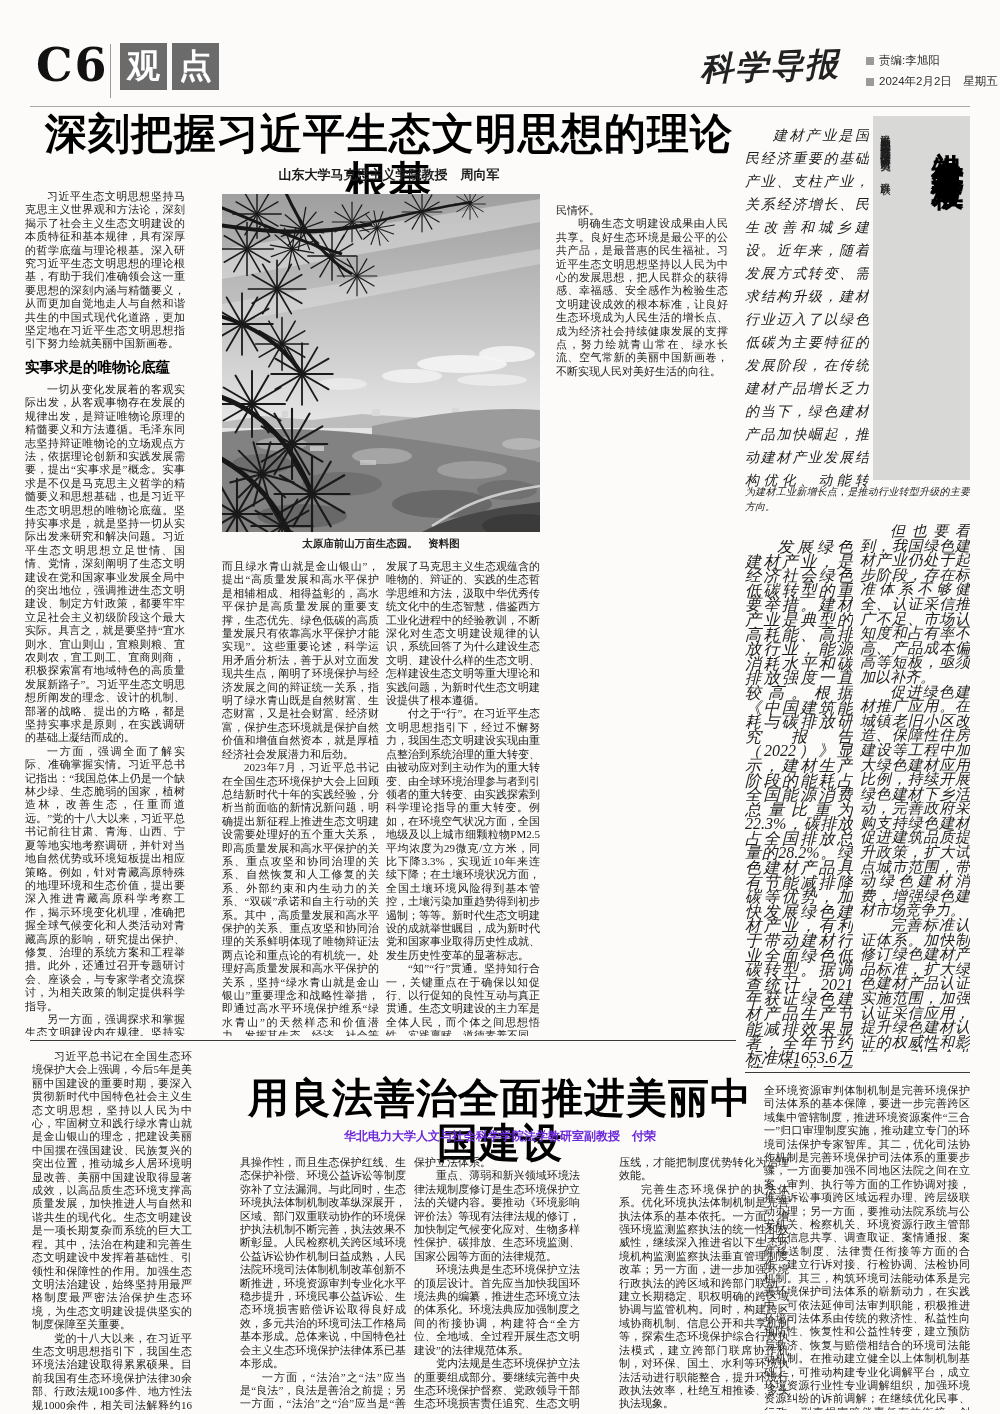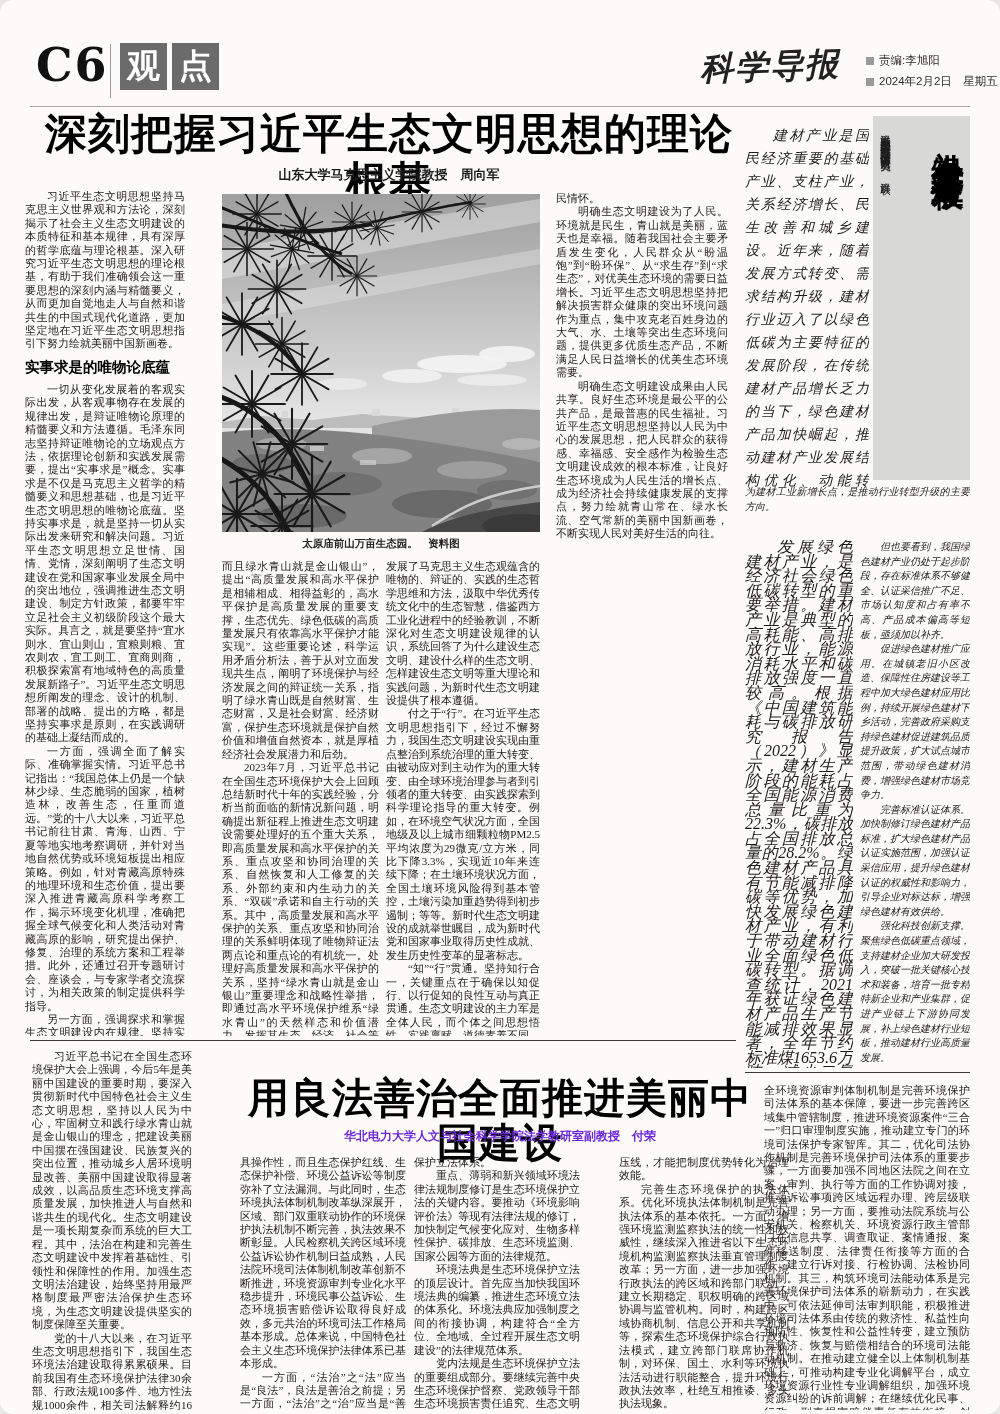--- a/index.html
+++ b/index.html
@@ -1,17 +1,17 @@
 <!DOCTYPE html>
 <html><head>
 <meta charset="utf-8">
 <style>
   html,body{margin:0;padding:0;}
   body{background:#e8e8e6;font-family:"Liberation Serif","DejaVu Serif",serif;}
-  #page{position:relative;width:1000px;height:1414px;margin:0 auto;background:#fcfbf9;color:#1b1b1b;overflow:hidden;border-radius:13px;}
+  #page{position:relative;width:1000px;height:1414px;margin:0 auto;background:#fcfbf9;color:#1b1b1b;overflow:hidden;}
   .rule{position:absolute;background:#b0b0b0;}
   
   .pageno{position:absolute;left:36px;top:38px;font:700 46px "DejaVu Serif",serif;color:#111;letter-spacing:2px;}
   .head-vline{position:absolute;left:110px;top:44px;width:1px;height:54px;background:#9a9a9a;}
   .section-box{position:absolute;left:120px;top:43px;display:flex;gap:5px;}
   .sq{width:47px;height:47px;background:#6b6b6b;color:#fff;display:flex;align-items:center;justify-content:center;
       font:700 33px "Liberation Sans","DejaVu Sans",sans-serif;}
   .masthead{position:absolute;left:700px;top:44px;width:170px;font:700 italic 33px "DejaVu Serif",serif;
       color:#222;transform:rotate(-2deg);letter-spacing:2px;white-space:nowrap;}
   .meta{position:absolute;left:866px;top:50px;font:11.5px "Liberation Sans","DejaVu Sans",sans-serif;color:#2e2e2e;line-height:21px;}
@@ -23,37 +23,37 @@
       font:900 42px/1.15 "Liberation Sans","DejaVu Sans",sans-serif;color:#000;letter-spacing:1px;}
   .main-byline{position:absolute;left:34px;top:166px;width:710px;text-align:center;
       font:700 13px "Liberation Sans","DejaVu Sans",sans-serif;color:#1c1c1c;}
   .col{position:absolute;overflow:hidden;font-size:11px;line-height:13.4px;text-align:justify;color:#1b1b1b;}
   .col p{margin:0;text-indent:2em;}
   .col p.cont{text-indent:0;}
   .col h3{margin:7px 0 6px;font:700 14.5px "Liberation Sans","DejaVu Sans",sans-serif;color:#000;text-indent:0;}
   .c1{left:25px;top:190px;width:160px;height:846px;}
   .c2{left:222px;top:560px;width:157px;height:476px;}
   .c3{left:386px;top:560px;width:154px;height:476px;}
-  .c4{left:556px;top:192px;width:172px;height:846px;}
+  .c4{left:556px;top:204px;width:172px;height:846px;}
   .photo{position:absolute;left:222px;top:194px;width:318px;height:338px;background:#cfcfcf;}
   .caption{position:absolute;left:222px;top:537px;width:318px;text-align:center;
       font:700 10.5px "Liberation Sans","DejaVu Sans",sans-serif;color:#222;}
   
   .kai{font-style:italic;}
   .sb-topcol{left:745px;top:124px;width:124px;height:364px;font-size:14px;line-height:23px;}
   .sb-titleblock{position:absolute;left:873px;top:116px;width:97px;height:364px;background:#d8d8d7;
       display:flex;flex-direction:row;justify-content:space-between;padding:10px 6px;box-sizing:border-box;}
   .sb-byline{writing-mode:vertical-rl;font:400 10.5px "Liberation Sans","DejaVu Sans",sans-serif;
       color:#1d1d1d;letter-spacing:1px;height:100%;}
   .sb-author{margin-top:16px;display:inline-block;}
   .sb-title{writing-mode:vertical-rl;font:700 32px/1 "Liberation Sans","DejaVu Sans",sans-serif;
       color:#000;letter-spacing:3px;height:100%;}
   .sb-wide{left:745px;top:484px;width:225px;height:52px;font-size:10px;line-height:15.2px;}
   .sb-cola{left:745px;top:540px;width:108px;height:528px;font-size:16px;line-height:14.6px;}
-  .sb-colb{left:860px;top:540px;width:110px;height:528px;font-size:10px;line-height:14.6px;}
+  .sb-colb{left:860px;top:524px;width:110px;height:528px;font-size:15px;line-height:14.6px;}
   
   .divider-main{left:30px;top:1040px;width:706px;height:1px;background:#3a3a3a;}
   .divider-right{left:745px;top:1072px;width:225px;height:1px;background:#3a3a3a;}
   .b-head{position:absolute;left:240px;top:1076px;width:520px;text-align:center;
       font:900 41px/1.1 "Liberation Serif","DejaVu Serif",serif;color:#000;letter-spacing:1px;}
   .b-byline{position:absolute;left:240px;top:1128px;width:520px;text-align:center;
       font:700 12px "Liberation Sans","DejaVu Sans",sans-serif;color:#6d28d9;}
   .b1{left:32px;top:1050px;width:160px;height:360px;}
   .b2{left:240px;top:1156px;width:166px;height:254px;}
   .b3{left:414px;top:1156px;width:166px;height:254px;}
@@ -184,21 +184,20 @@
       <p class="cont">而且绿水青山就是金山银山”，提出“高质量发展和高水平保护是相辅相成、相得益彰的，高水平保护是高质量发展的重要支撑，生态优先、绿色低碳的高质量发展只有依靠高水平保护才能实现”。这些重要论述，科学运用矛盾分析法，善于从对立面发现共生点，阐明了环境保护与经济发展之间的辩证统一关系，指明了绿水青山既是自然财富、生态财富，又是社会财富、经济财富，保护生态环境就是保护自然价值和增值自然资本，就是厚植经济社会发展潜力和后劲。</p>
       <p>2023年7月，习近平总书记在全国生态环境保护大会上回顾总结新时代十年的实践经验，分析当前面临的新情况新问题，明确提出新征程上推进生态文明建设需要处理好的五个重大关系，即高质量发展和高水平保护的关系、重点攻坚和协同治理的关系、自然恢复和人工修复的关系、外部约束和内生动力的关系、“双碳”承诺和自主行动的关系。其中，高质量发展和高水平保护的关系、重点攻坚和协同治理的关系鲜明体现了唯物辩证法两点论和重点论的有机统一。处理好高质量发展和高水平保护的关系，坚持“绿水青山就是金山银山”重要理念和战略性举措，即通过高水平环境保护维系“绿水青山”的天然样态和价值潜力，发挥其生态、经济、社会等方面效能，铸就经济社会高质量发展的新动能、新优势。处理好重点攻坚和协同治理的关系，就是要树牢系统观念，抓住生态文明建设的主要矛盾和矛盾的主要方面，从系统工程和全局视角出发探索新的治理之道，整体施策、多措并举，全方位、全地域、全过程开展生态文明建设。</p>
     </div>
   <div class="col c3">
       <p class="cont">发展了马克思主义生态观蕴含的唯物的、辩证的、实践的生态哲学思维和方法，汲取中华优秀传统文化中的生态智慧，借鉴西方工业化进程中的经验教训，不断深化对生态文明建设规律的认识，系统回答了为什么建设生态文明、建设什么样的生态文明、怎样建设生态文明等重大理论和实践问题，为新时代生态文明建设提供了根本遵循。</p>
       <p>付之于“行”。在习近平生态文明思想指引下，经过不懈努力，我国生态文明建设实现由重点整治到系统治理的重大转变、由被动应对到主动作为的重大转变、由全球环境治理参与者到引领者的重大转变、由实践探索到科学理论指导的重大转变。例如，在环境空气状况方面，全国地级及以上城市细颗粒物PM2.5平均浓度为29微克/立方米，同比下降3.3%，实现近10年来连续下降；在土壤环境状况方面，全国土壤环境风险得到基本管控，土壤污染加重趋势得到初步遏制；等等。新时代生态文明建设的成就举世瞩目，成为新时代党和国家事业取得历史性成就、发生历史性变革的显著标志。</p>
       <p>“知”“行”贯通。坚持知行合一，关键重点在于确保以知促行、以行促知的良性互动与真正贯通。生态文明建设的主力军是全体人民，而个体之间思想悟性、实践禀赋、道德素养不同，对思想理念的理解和把握存在或深或浅、或强或弱的差异。习近平生态文明思想特别强调生态文明理论教育和生态文明制度机制在开展环境治理工作中的重要作用，通过加强思想观念层面的绿色教育、积极弘扬社会主义生态文明观以及强化制度机制层面的刚性设计、密织最严格最严密的法治体系网，确保思想上的真“知”与实践中的真“行”逻辑融通、契合统一。</p>
     </div>
   <div class="col c4">
       <p class="cont">民情怀。</p>
-      <p>明确生态文明建设为了人民。环境就是民生，青山就是美丽，蓝天也是幸福。随着我国社会主要矛盾发生变化，人民群众从“盼温饱”到“盼环保”、从“求生存”到“求生态”，对优美生态环境的需要日益增长。习近平生态文明思想坚持把解决损害群众健康的突出环境问题作为重点，集中攻克老百姓身边的大气、水、土壤等突出生态环境问题，提供更多优质生态产品，不断满足人民日益增长的优美生态环境需要。</p>
       <p>明确生态文明建设成果由人民共享。良好生态环境是最公平的公共产品，是最普惠的民生福祉。习近平生态文明思想坚持以人民为中心的发展思想，把人民群众的获得感、幸福感、安全感作为检验生态文明建设成效的根本标准，让良好生态环境成为人民生活的增长点、成为经济社会持续健康发展的支撑点，努力绘就青山常在、绿水长流、空气常新的美丽中国新画卷，不断实现人民对美好生活的向往。</p>
     </div>
 
   <div class="col kai sb-topcol">
       <p>建材产业是国民经济重要的基础产业、支柱产业，关系经济增长、民生改善和城乡建设。近年来，随着发展方式转变、需求结构升级，建材行业迈入了以绿色低碳为主要特征的发展阶段，在传统建材产品增长乏力的当下，绿色建材产品加快崛起，推动建材产业发展结构优化、动能转换、提质增效。近日，工业和信息化部等10部门联合印发《绿色建材产业高质量发展实施方案》，明确了绿色建材产业高质量发展的方向、目标和举措，提升了全产业链的内生力、影响力、增长力、支撑力。</p>
       <p>我国是全球最大的建材生产国和消费国，建立了门类齐全、服务广泛、品种丰富的建材产业体系，产值规模近7万亿元、产品品种7万余种，水泥、平板玻璃、建筑卫生陶瓷、石材和墙体材料等主要产品产量多年来稳居世界第一位。当前，受国内外形势变化、市场需求持续偏弱等因素影响，不少传统建材产品产能过剩，行业营业收入、经济效益下滑。高品质绿色建材产品保持良好增长势头，预计2023年绿色建材营业收入超过2000亿元，同比增长约10%。绿色建材产业已成</p>
     </div>
   <div class="sb-titleblock">
     <div class="sb-byline">
       <span>洪群联系中国宏观经济研究院产业经济与技术经济研究所研究员</span>

